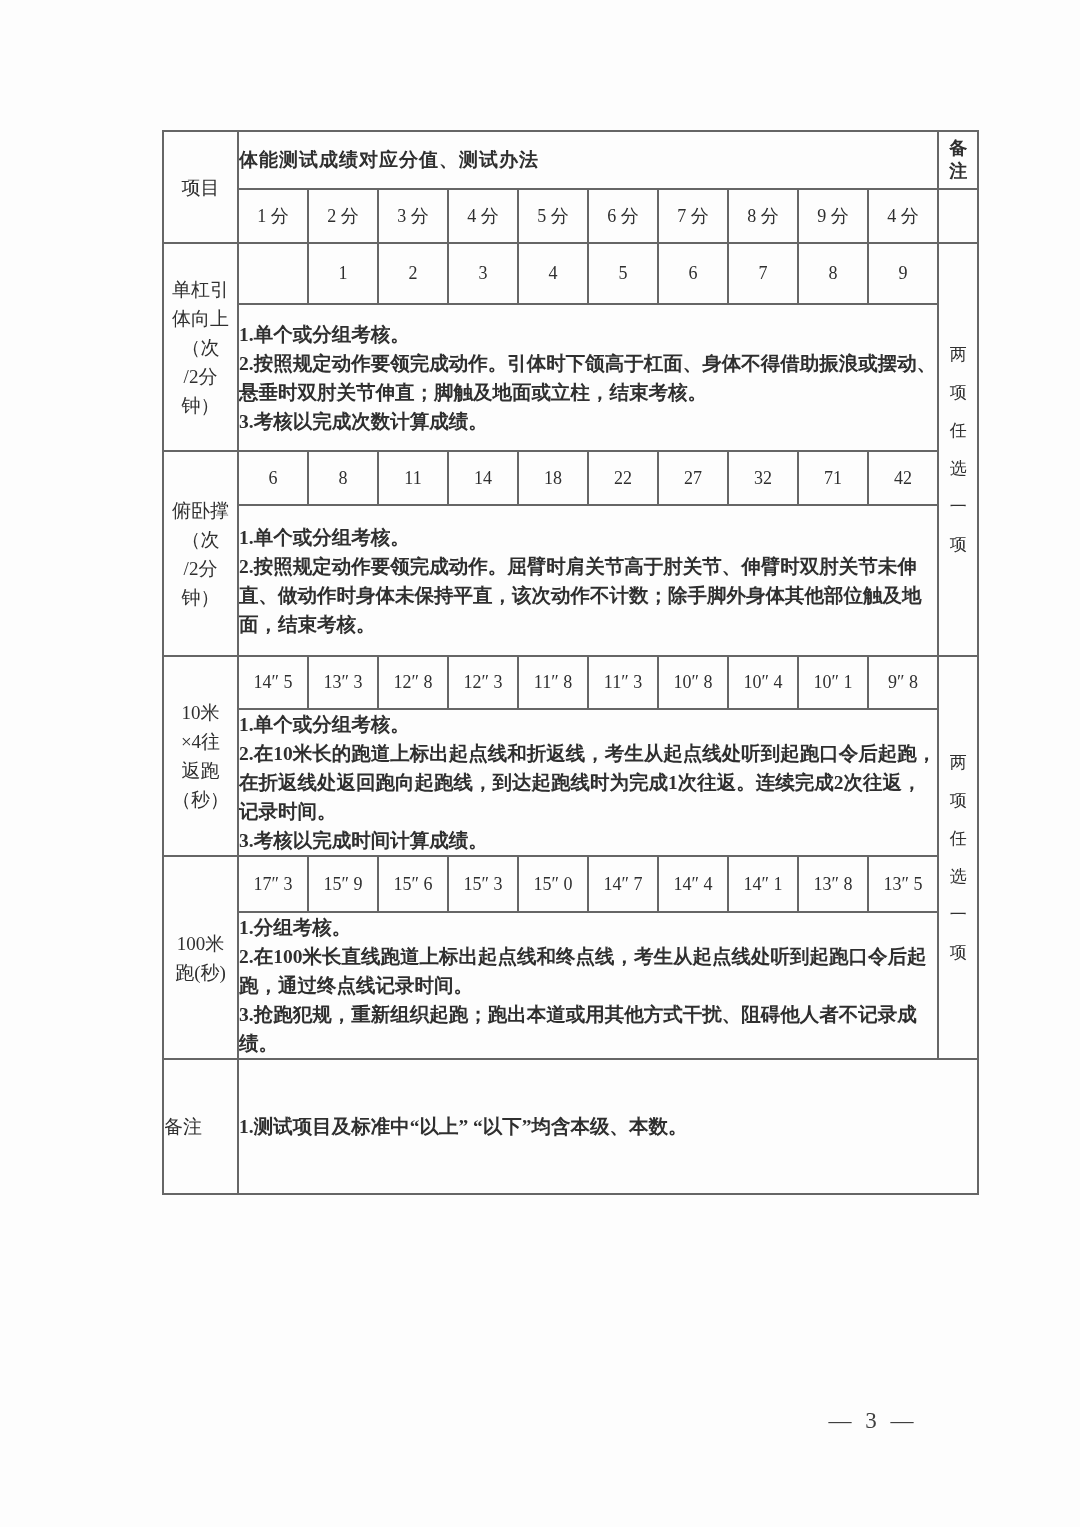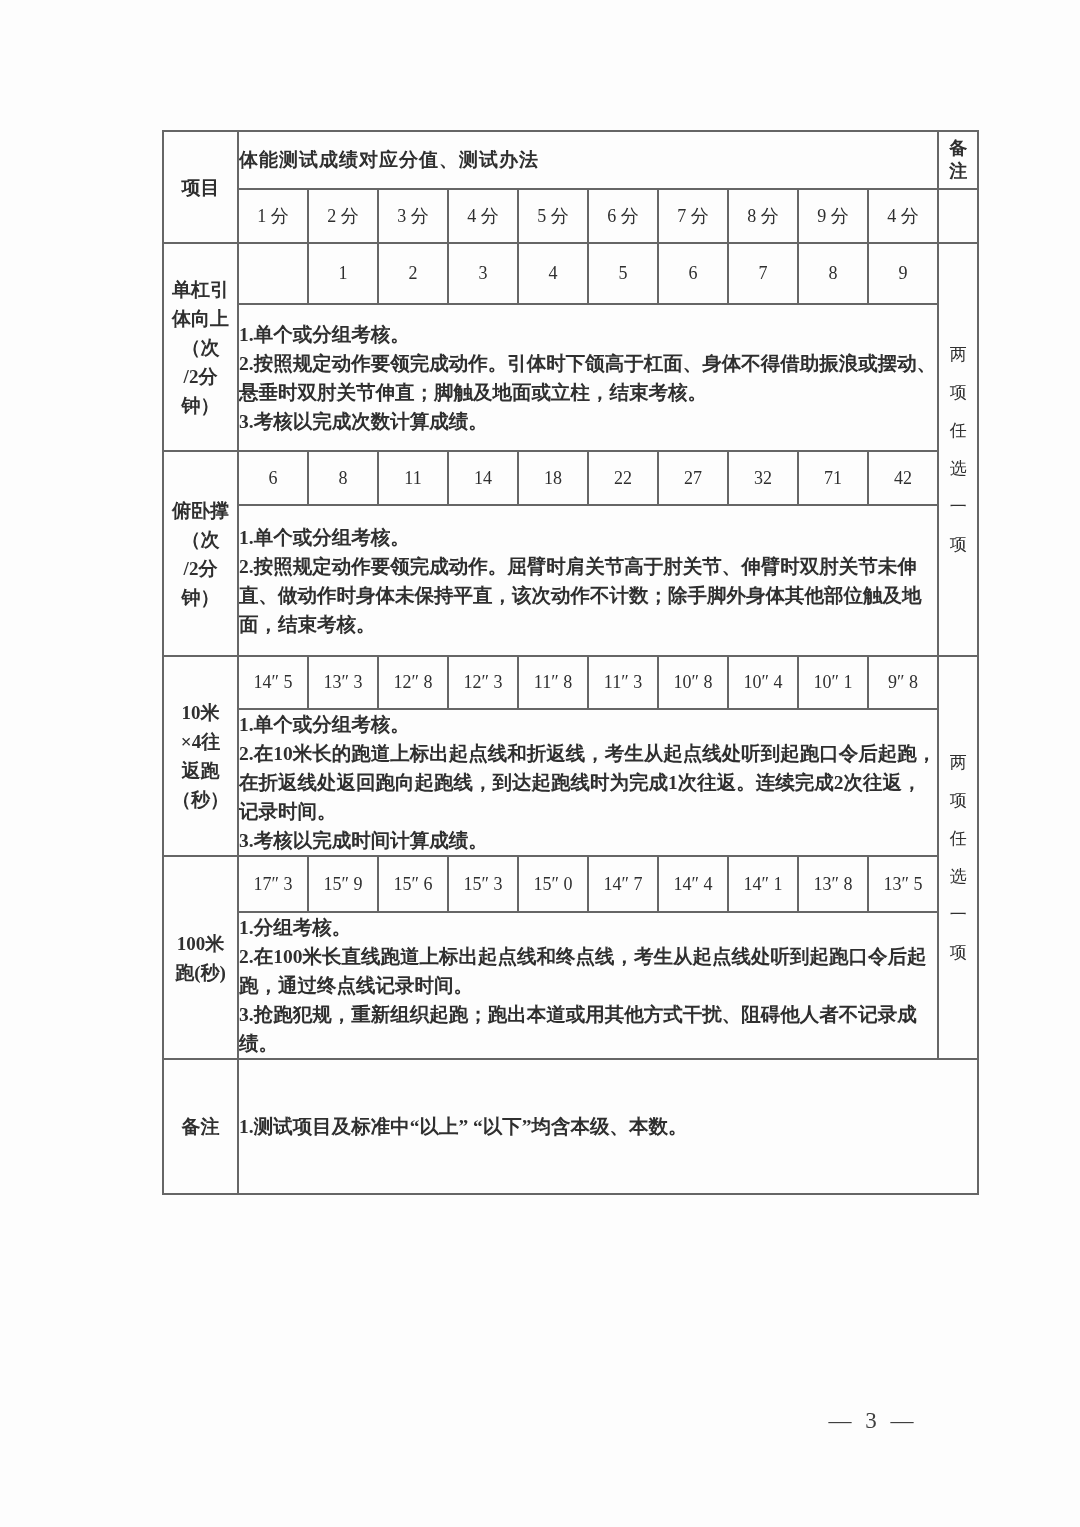--- a/index.html
+++ b/index.html
@@ -38,21 +38,21 @@
   tr.r-n3{height:142px;}
   tr.r-v4{height:56px;}
   tr.r-n4{height:147px;}
   tr.r-foot{height:135px;}
 
   .title-cell{
     font-weight:bold;font-size:19px;
     letter-spacing:1px;
   }
   .label-cell{
-    font-weight:bold;font-size:19px;text-align:center;
+    font-weight:normal;font-size:19px;text-align:center;
     line-height:29px;white-space:pre-line;margin-top:25px;
   }
   .remark-head-cell{
     font-weight:bold;font-size:18px;text-align:center;
     line-height:23px;white-space:pre-line;
   }
   .score-cell{
     font-size:18px;text-align:center;margin-left:36px;
   }
   .value-cell{
@@ -62,21 +62,21 @@
     font-size:19.5px;text-align:left;
     line-height:29px;white-space:pre-line;
     padding:6px 8px 6px 10px;
     font-weight:bold;
   }
   .side-remark-cell{
     font-size:17px;text-align:center;
     line-height:38px;white-space:pre-line;
   }
   .footer-label-cell{
-    font-weight:bold;font-size:19px;text-align:center;border-radius:17px;
+    font-weight:normal;font-size:19px;text-align:left;border-radius:17px;
   }
   .page-number{
     position:absolute;
     left:808px;top:1408px;width:130px;
     text-align:center;
     font-size:23px;color:#3f3f3f;
     letter-spacing:4px;
   }
 </style>
 </head>

